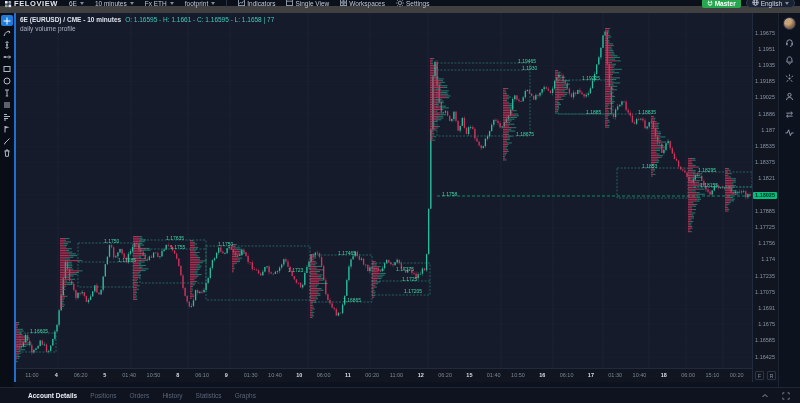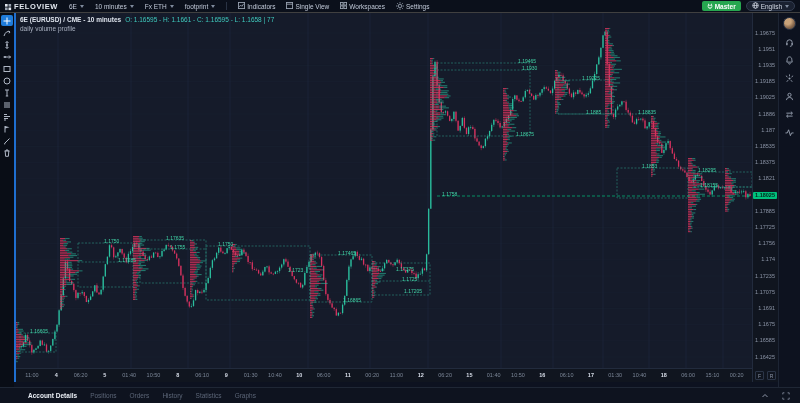--- a/index.html
+++ b/index.html
@@ -1,20 +1,20 @@
 <!DOCTYPE html>
 <html><head>
 <meta charset="utf-8">
 <style>
   html,body{margin:0;padding:0;background:#070a12;}
   #app{position:relative;width:800px;height:403px;background:#0d1220;overflow:hidden;
        font-family:"Liberation Sans",sans-serif;-webkit-font-smoothing:antialiased;}
   
   .topbar{position:absolute;left:0;top:0;width:800px;height:13px;background:#0b101b;
-          border-bottom:1px solid #404040;display:flex;align-items:center;padding:0 5px;gap:11px;
+          border-bottom:7px solid #404040;display:flex;align-items:center;padding:0 5px;gap:11px;
           box-sizing:border-box;z-index:9;}
   .logo{display:flex;align-items:center;gap:2px;}
   .logo-txt{color:#e2e7ef;font-size:7.5px;font-weight:bold;letter-spacing:.6px;}
   .tb-item{display:flex;align-items:center;gap:2px;color:#c2cad9;font-size:6.5px;cursor:pointer;white-space:nowrap;}
   .caret{width:0;height:0;border-left:2.5px solid transparent;border-right:2.5px solid transparent;
          border-top:3px solid #7f8a9c;margin-left:1px;}
   .tb-sep{width:1px;height:8px;background:#2a3344;}
   .tb-right{margin-left:auto;display:flex;align-items:center;gap:5px;}
   .master-btn{display:flex;align-items:center;gap:2px;background:#27a750;color:#fff;border:none;
               border-radius:2px;height:10px;padding:0 5px;font-size:6.5px;font-weight:bold;cursor:pointer;}

